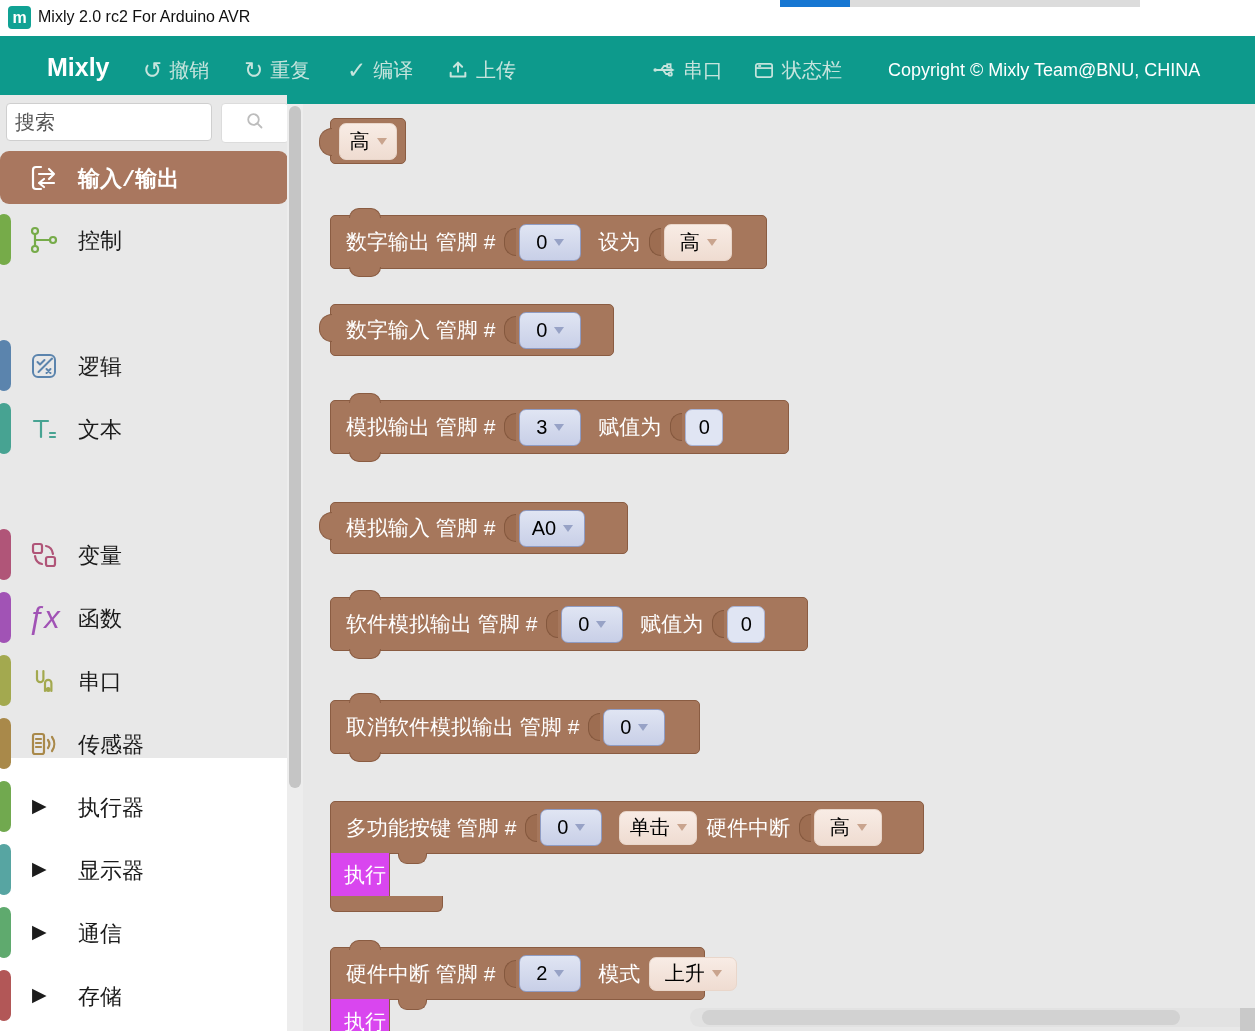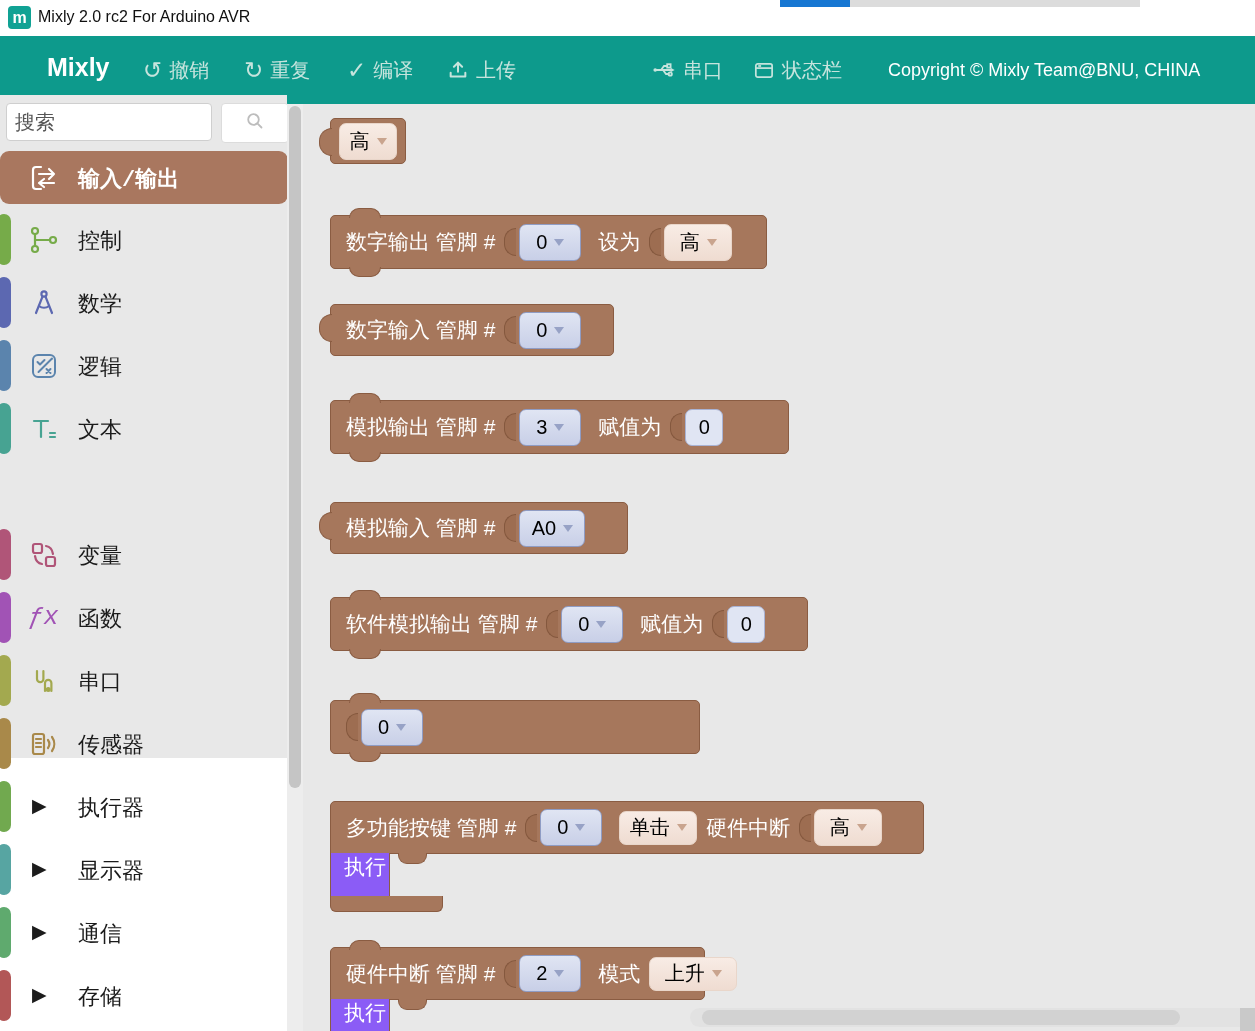--- a/index.html
+++ b/index.html
@@ -27,21 +27,21 @@
   .sidebar{position:absolute;left:0;top:95px;width:287px;height:663px;background:#e8e8e8;}
   .search-input{position:absolute;left:6px;top:8px;width:206px;height:38px;border:1px solid #cfcfcf;border-radius:4px;
                 background:#fff;font-size:20px;padding:0 8px;color:#333;outline:none;box-sizing:border-box;}
   .search-input::placeholder{color:#555;}
   .search-btn{position:absolute;left:221px;top:8px;width:66px;height:38px;border:1px solid #dcdcdc;border-radius:4px;
               background:#fff;display:flex;align-items:center;justify-content:center;cursor:pointer;}
   .cat-row{position:absolute;left:0;width:288px;height:53px;cursor:pointer;}
   .cat-bar{position:absolute;left:-3px;top:1px;width:14px;height:51px;border-radius:7px;}
   .cat-icon{position:absolute;left:27px;top:10px;width:33px;height:33px;display:flex;align-items:center;justify-content:center;}
   .cat-icon svg{display:block;}
-  .cat-fx{font-size:25px;font-style:italic;font-family:Liberation Mono, monospace;}
+  .cat-fx{font-size:31px;font-style:italic;font-family:Liberation Sans, sans-serif;}
   .cat-arrow{position:absolute;left:32px;top:15px;font-size:19px;color:#1c1c1c;line-height:1.2;}
   .cat-label{position:absolute;left:78px;top:13px;font-size:22px;color:#1b1b1b;white-space:nowrap;}
   .cat-selected{border-radius:9px;font-family:Liberation Mono, monospace;}
   .cat-selected .cat-label{color:#fff;font-weight:bold;}
 
   
   .v-scroll-track{position:absolute;left:287px;top:104px;width:16px;height:927px;background:#ededed;}
   .v-scroll-thumb{position:absolute;left:289px;top:106px;width:12px;height:682px;background:#c5c5c5;border-radius:6px;}
 
   
@@ -72,23 +72,23 @@
   .f-num{background:#e0e5f3;border:1px solid #a9b3d4;}
   .arr{width:0;height:0;border-left:5px solid transparent;border-right:5px solid transparent;
        border-top:7px solid #97a2c6;flex:none;}
   .arr-cream{border-top-color:#c9a48e;}
 
   
   .cblk{position:absolute;cursor:grab;}
   .c-top{position:absolute;left:0;top:0;background:#a6775c;border:1px solid #8a5c42;border-radius:5px 5px 5px 0;
          display:flex;align-items:center;gap:9px;padding:0 15px;color:#fff;font-size:21px;white-space:nowrap;
          box-sizing:border-box;height:53px;}
-  .c-left{position:absolute;left:0;top:52px;width:60px;background:#8b5cf6;border:1px solid #8a5c42;
+  .c-left{position:absolute;left:0;top:52px;width:60px;background:#d946ef;border:1px solid #8a5c42;
           border-top:none;border-bottom:none;box-sizing:border-box;color:#fff;font-size:21px;
-          display:flex;align-items:flex-start;padding-left:13px;}
+          display:flex;align-items:center;padding-left:13px;}
   .c-nub{position:absolute;left:68px;top:52px;width:27px;height:10px;background:#a6775c;
          border:1px solid #8a5c42;border-top:none;border-radius:0 0 9px 9px;}
   .c-bottom{position:absolute;left:0;background:#a6775c;border:1px solid #8a5c42;border-top:none;
             border-radius:0 0 6px 6px;box-sizing:border-box;height:16px;width:113px;}
 
   
   .h-scroll-track{position:absolute;left:690px;top:1008px;width:565px;height:19px;background:#e2e2e2;border-radius:10px 0 0 10px;}
   .h-scroll-thumb{position:absolute;left:702px;top:1010px;width:478px;height:15px;background:#d2d2d2;border-radius:8px;}
   .scroll-corner{position:absolute;left:1240px;top:1008px;width:15px;height:23px;background:#c9c9c9;}
 </style>
@@ -186,32 +186,20 @@
           <circle cx="7" cy="7" r="3"></circle>
             <circle cx="7" cy="25" r="3"></circle>
             <circle cx="25" cy="16" r="3"></circle>
           <path d="M7 10 V22"></path>
             <path d="M7 16 H22"></path>
         </svg>
       </span>
       <span class="cat-label">控制</span>
     </div>
 
-    <div class="cat-row" style="top:181px">
-      <span class="cat-bar" style="background: rgb(92, 104, 177);"></span>
-      <span class="cat-icon" style="color: rgb(92, 104, 177);">
-        <svg width="32" height="32" viewBox="0 0 32 32" fill="none" stroke="currentColor" stroke-width="2.2" stroke-linecap="round">
-          <circle cx="16" cy="7" r="2.6"></circle>
-            <path d="M14.6 9.4 8 26"></path>
-            <path d="M17.4 9.4 24 26"></path>
-          <path d="M11 19 a8 8 0 0 0 10 0"></path>
-        </svg>
-      </span>
-      <span class="cat-label">数学</span>
-    </div>
 
     <div class="cat-row" style="top:244px">
       <span class="cat-bar" style="background: rgb(91, 132, 173);"></span>
       <span class="cat-icon" style="color: rgb(91, 132, 173);">
         <svg width="32" height="32" viewBox="0 0 32 32" fill="none" stroke="currentColor" stroke-width="2" stroke-linecap="round" stroke-linejoin="round">
           <rect x="5" y="5" width="22" height="22" rx="5"></rect>
           <path d="M9.5 12 l2.5 2.5 L16.5 10"></path>
             <path d="M10.5 22 L24 8.5"></path>
           <path d="M18.5 19 l4 4 M22.5 19 l-4 4"></path>
         </svg>
@@ -369,20 +357,21 @@
         <span class="arr"></span>
       </span>
       <span class="btxt" style="margin-left:8px">赋值为</span>
       <span class="socket"></span>
       <span class="field f-num" style="min-width:38px">
         <span>0</span>
       </span>
     </div>
 
     <div class="blk stmt" style="left:27px;top:596px;width:370px;height:54px;">
+      <span class="btxt">取消软件模拟输出 管脚 #</span>
       <span class="socket"></span>
       <span class="field f-lav" style="min-width:62px">
         <span>0</span>
         <span class="arr"></span>
       </span>
     </div>
 
     <div class="cblk" style="left:27px;top:697px;width:594px;height:112px;">
       <div class="c-top" style="width:594px">
         <span class="btxt">多功能按键 管脚 #</span>

